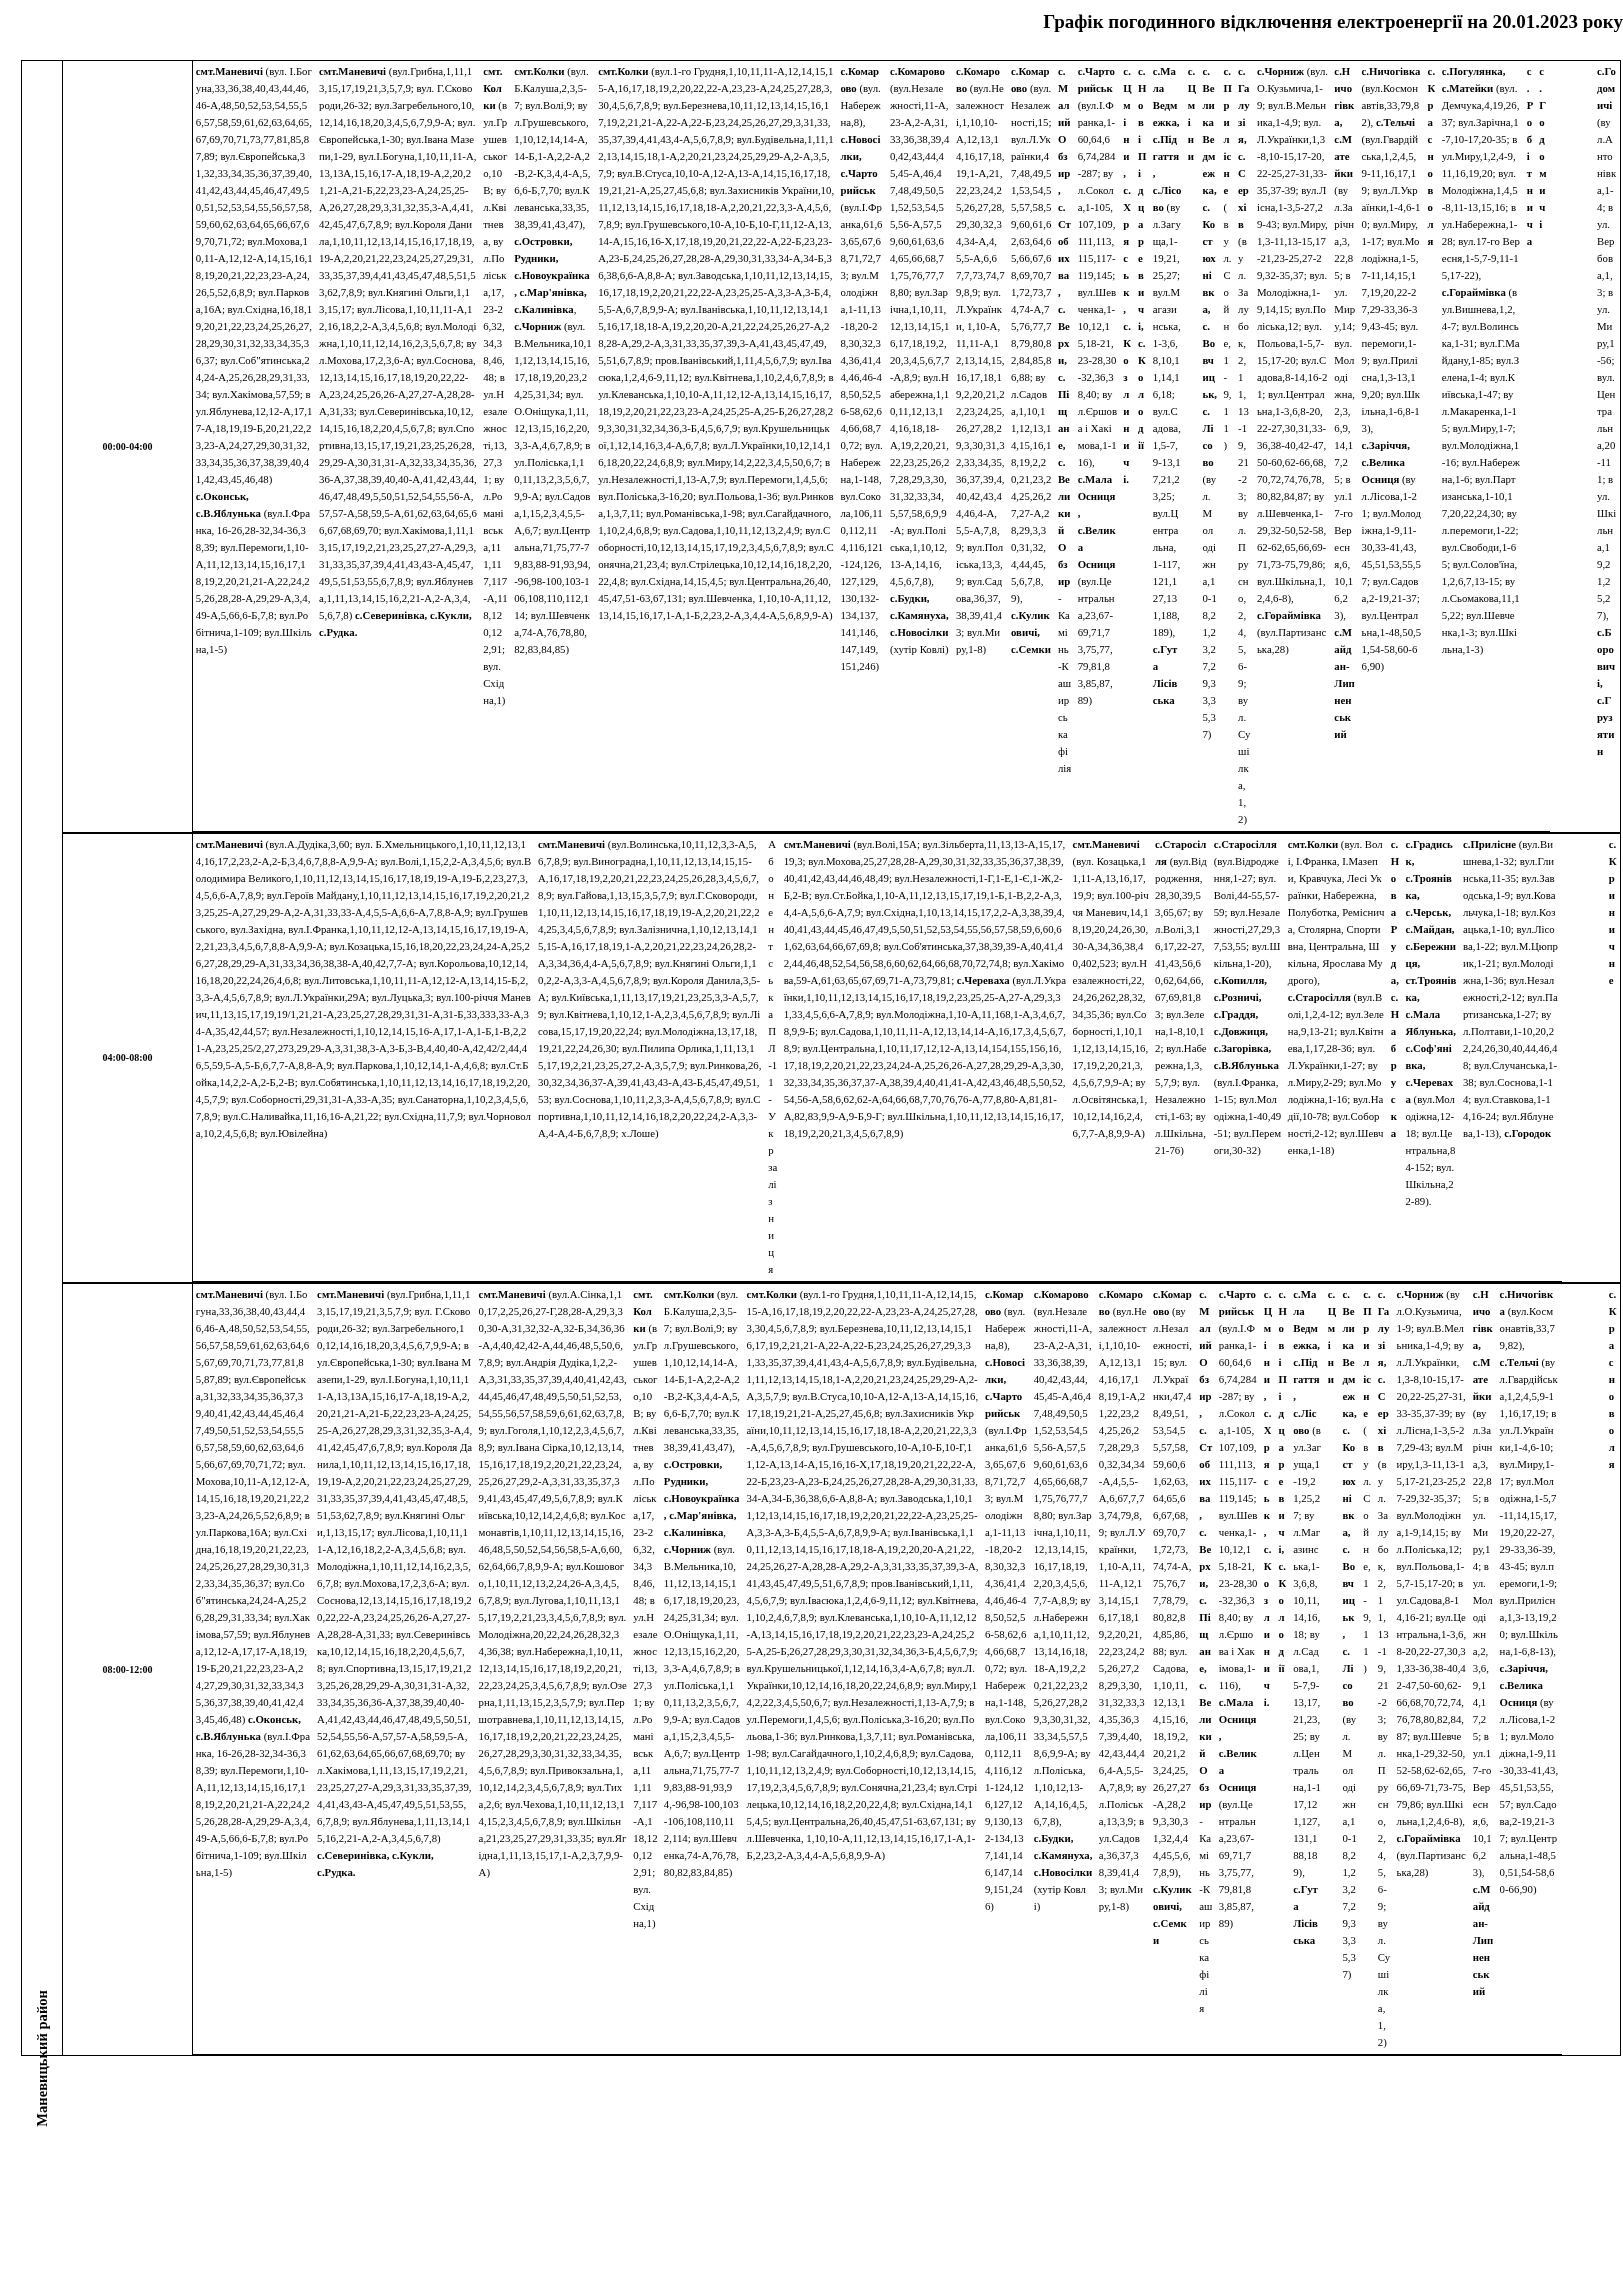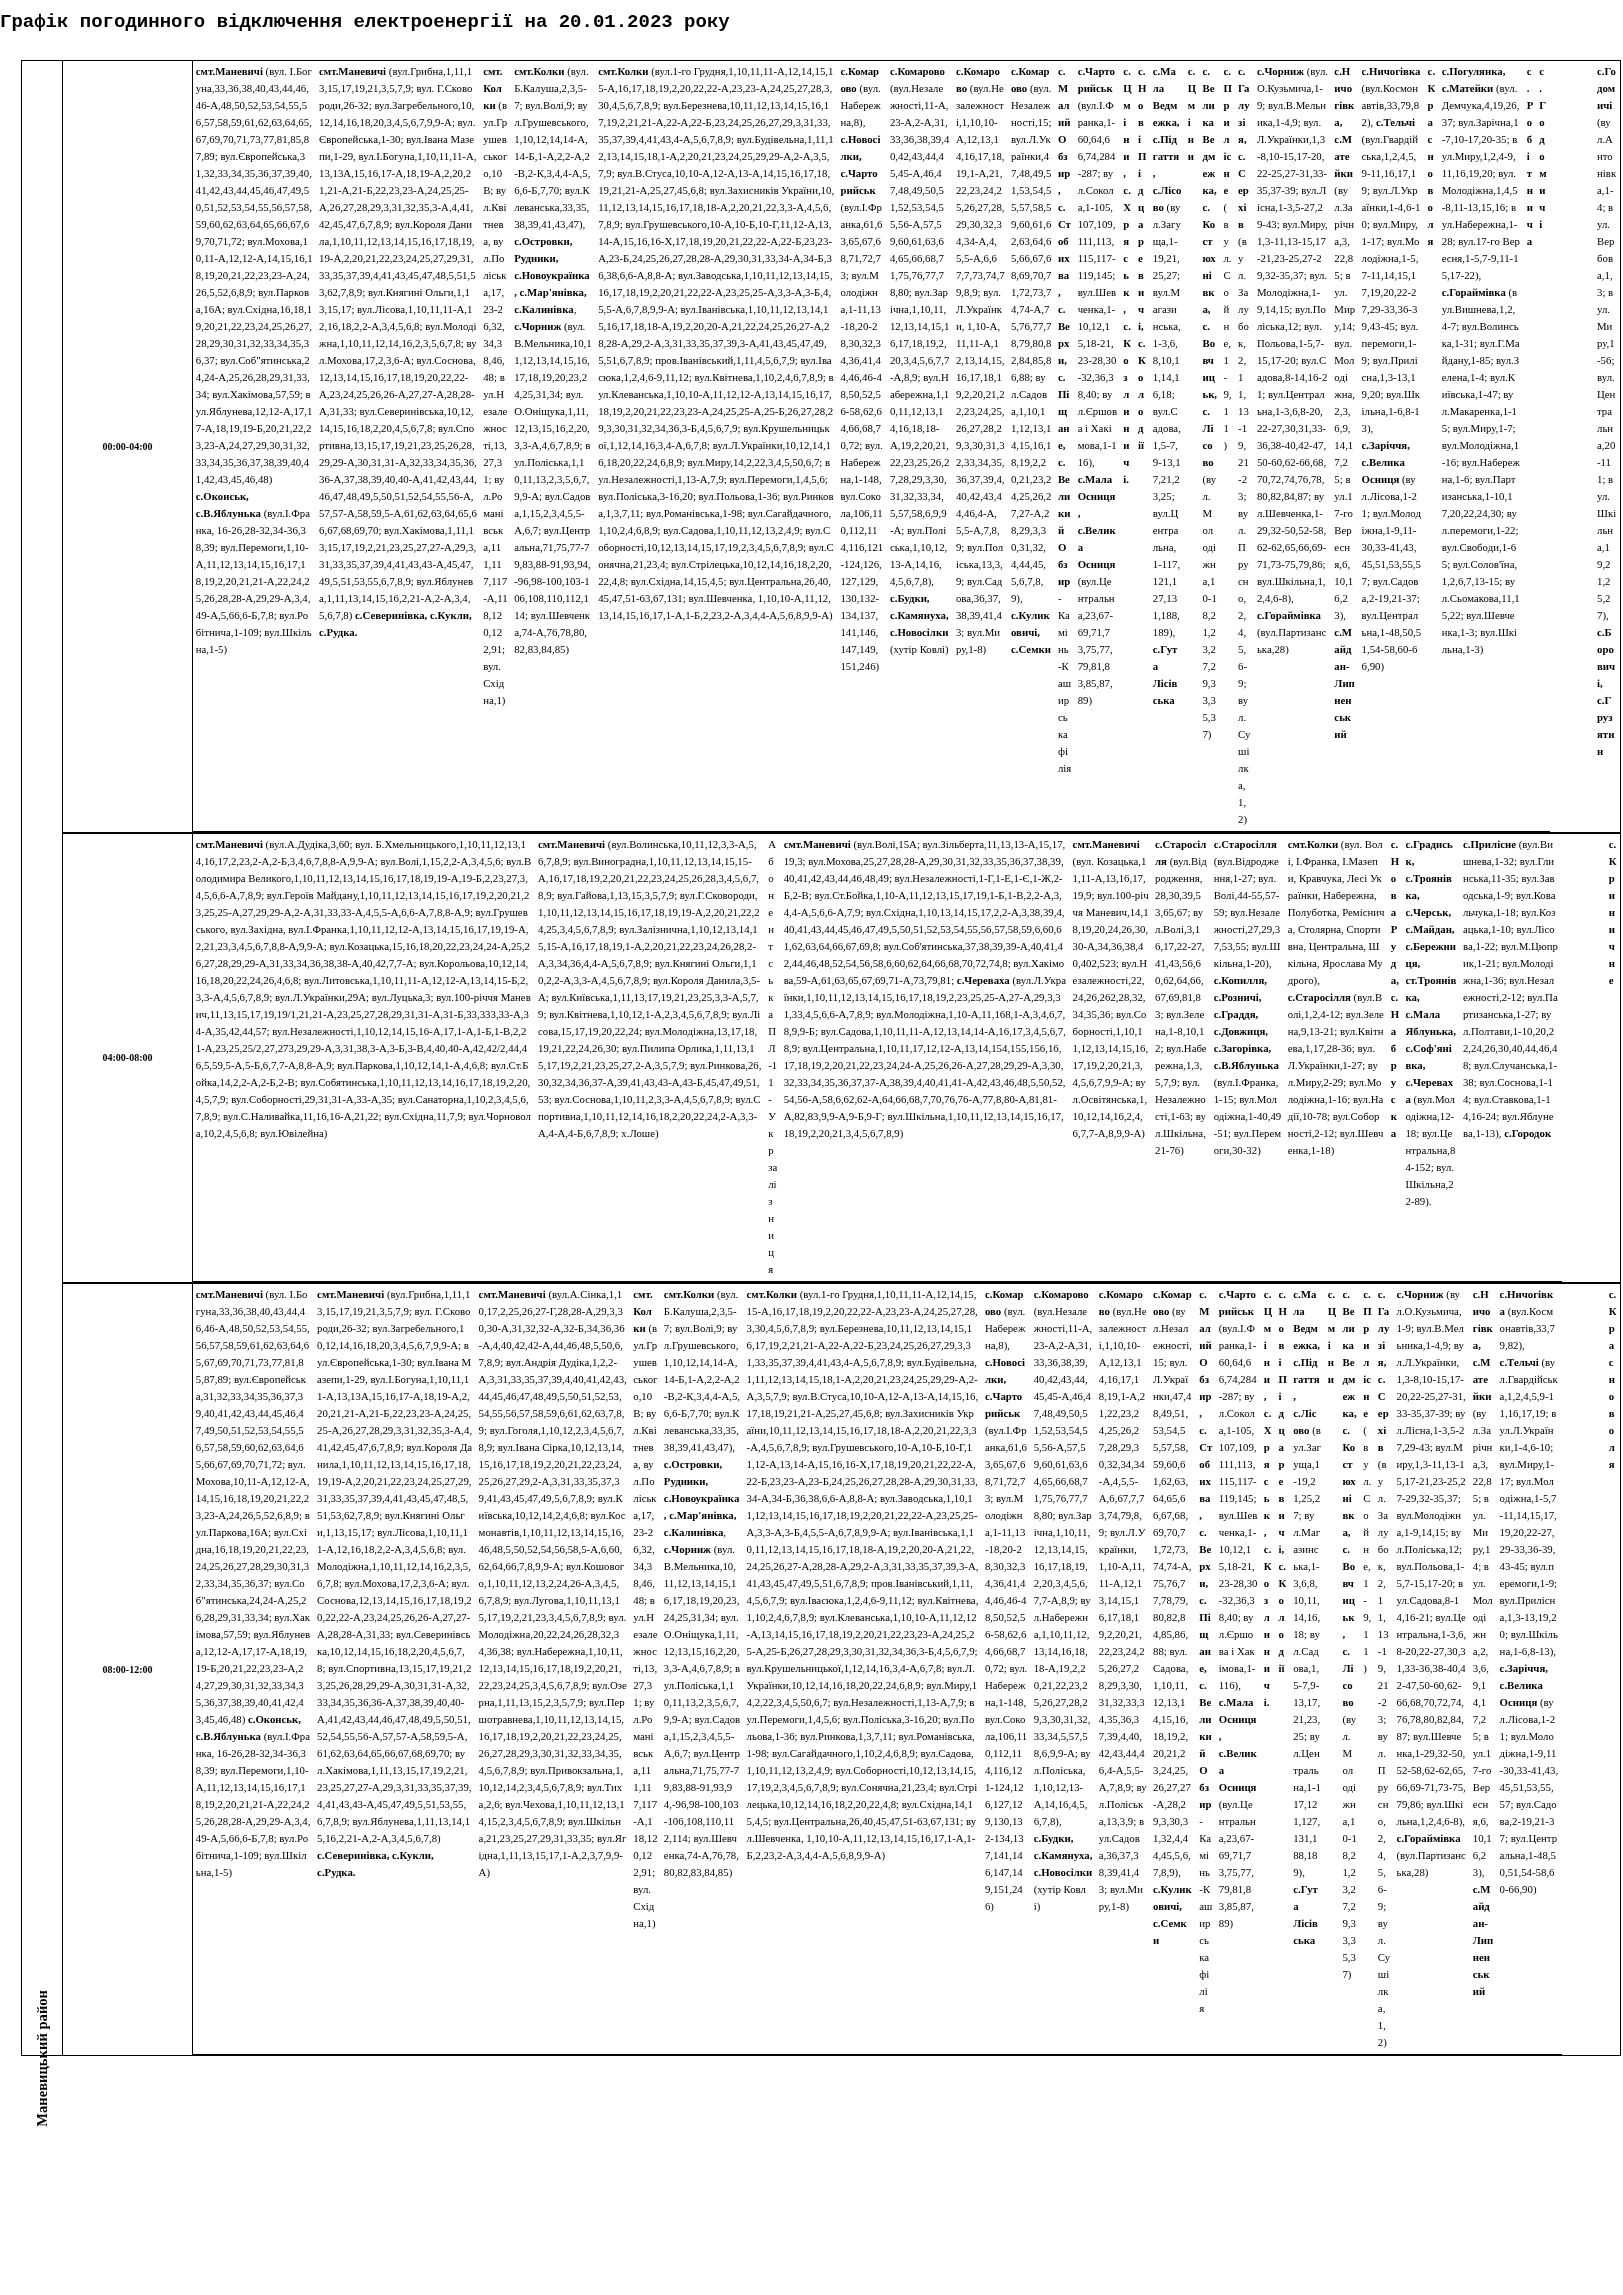--- a/index.html
+++ b/index.html
@@ -1,19 +1,19 @@
 <!DOCTYPE html>
 <html style="font-size:11px"><head>
 <meta charset="utf-8">
 <style>
   html,body{margin:0;padding:0;background:#888;}
   .page{width:1623px;height:2295px;background:#fff;position:relative;overflow:hidden;
         font-family:"Liberation Serif","DejaVu Serif",serif;color:#000;}
-  .title{position:absolute;top:11px;left:0;right:0;text-align:left;
-         font-weight:bold;font-size:19px;letter-spacing:0px;font-family:Liberation Mono, monospace;}
+  .title{position:absolute;top:11px;left:0;right:0;text-align:right;
+         font-weight:bold;font-size:19px;letter-spacing:0px;}
   .table{position:absolute;left:21px;top:60px;width:1598px;border:1.4px solid #000;
          display:flex;background:#fff;}
   .district-col{width:40px;border-right:1.4px solid #000;position:relative;flex:none;}
   .district-label{position:absolute;left:50%;top:1929px;transform:translateX(-50%);
                   writing-mode:vertical-rl;text-orientation:mixed;
                   transform:translateX(-50%) rotate(180deg);
                   font-size:14.6px;font-weight:bold;white-space:nowrap;}
   .blocks{flex:1;display:flex;flex-direction:column;min-width:0;}
   .block{display:flex;border-bottom:2.1px solid #000;}
   .block:last-child{border-bottom:none;}

